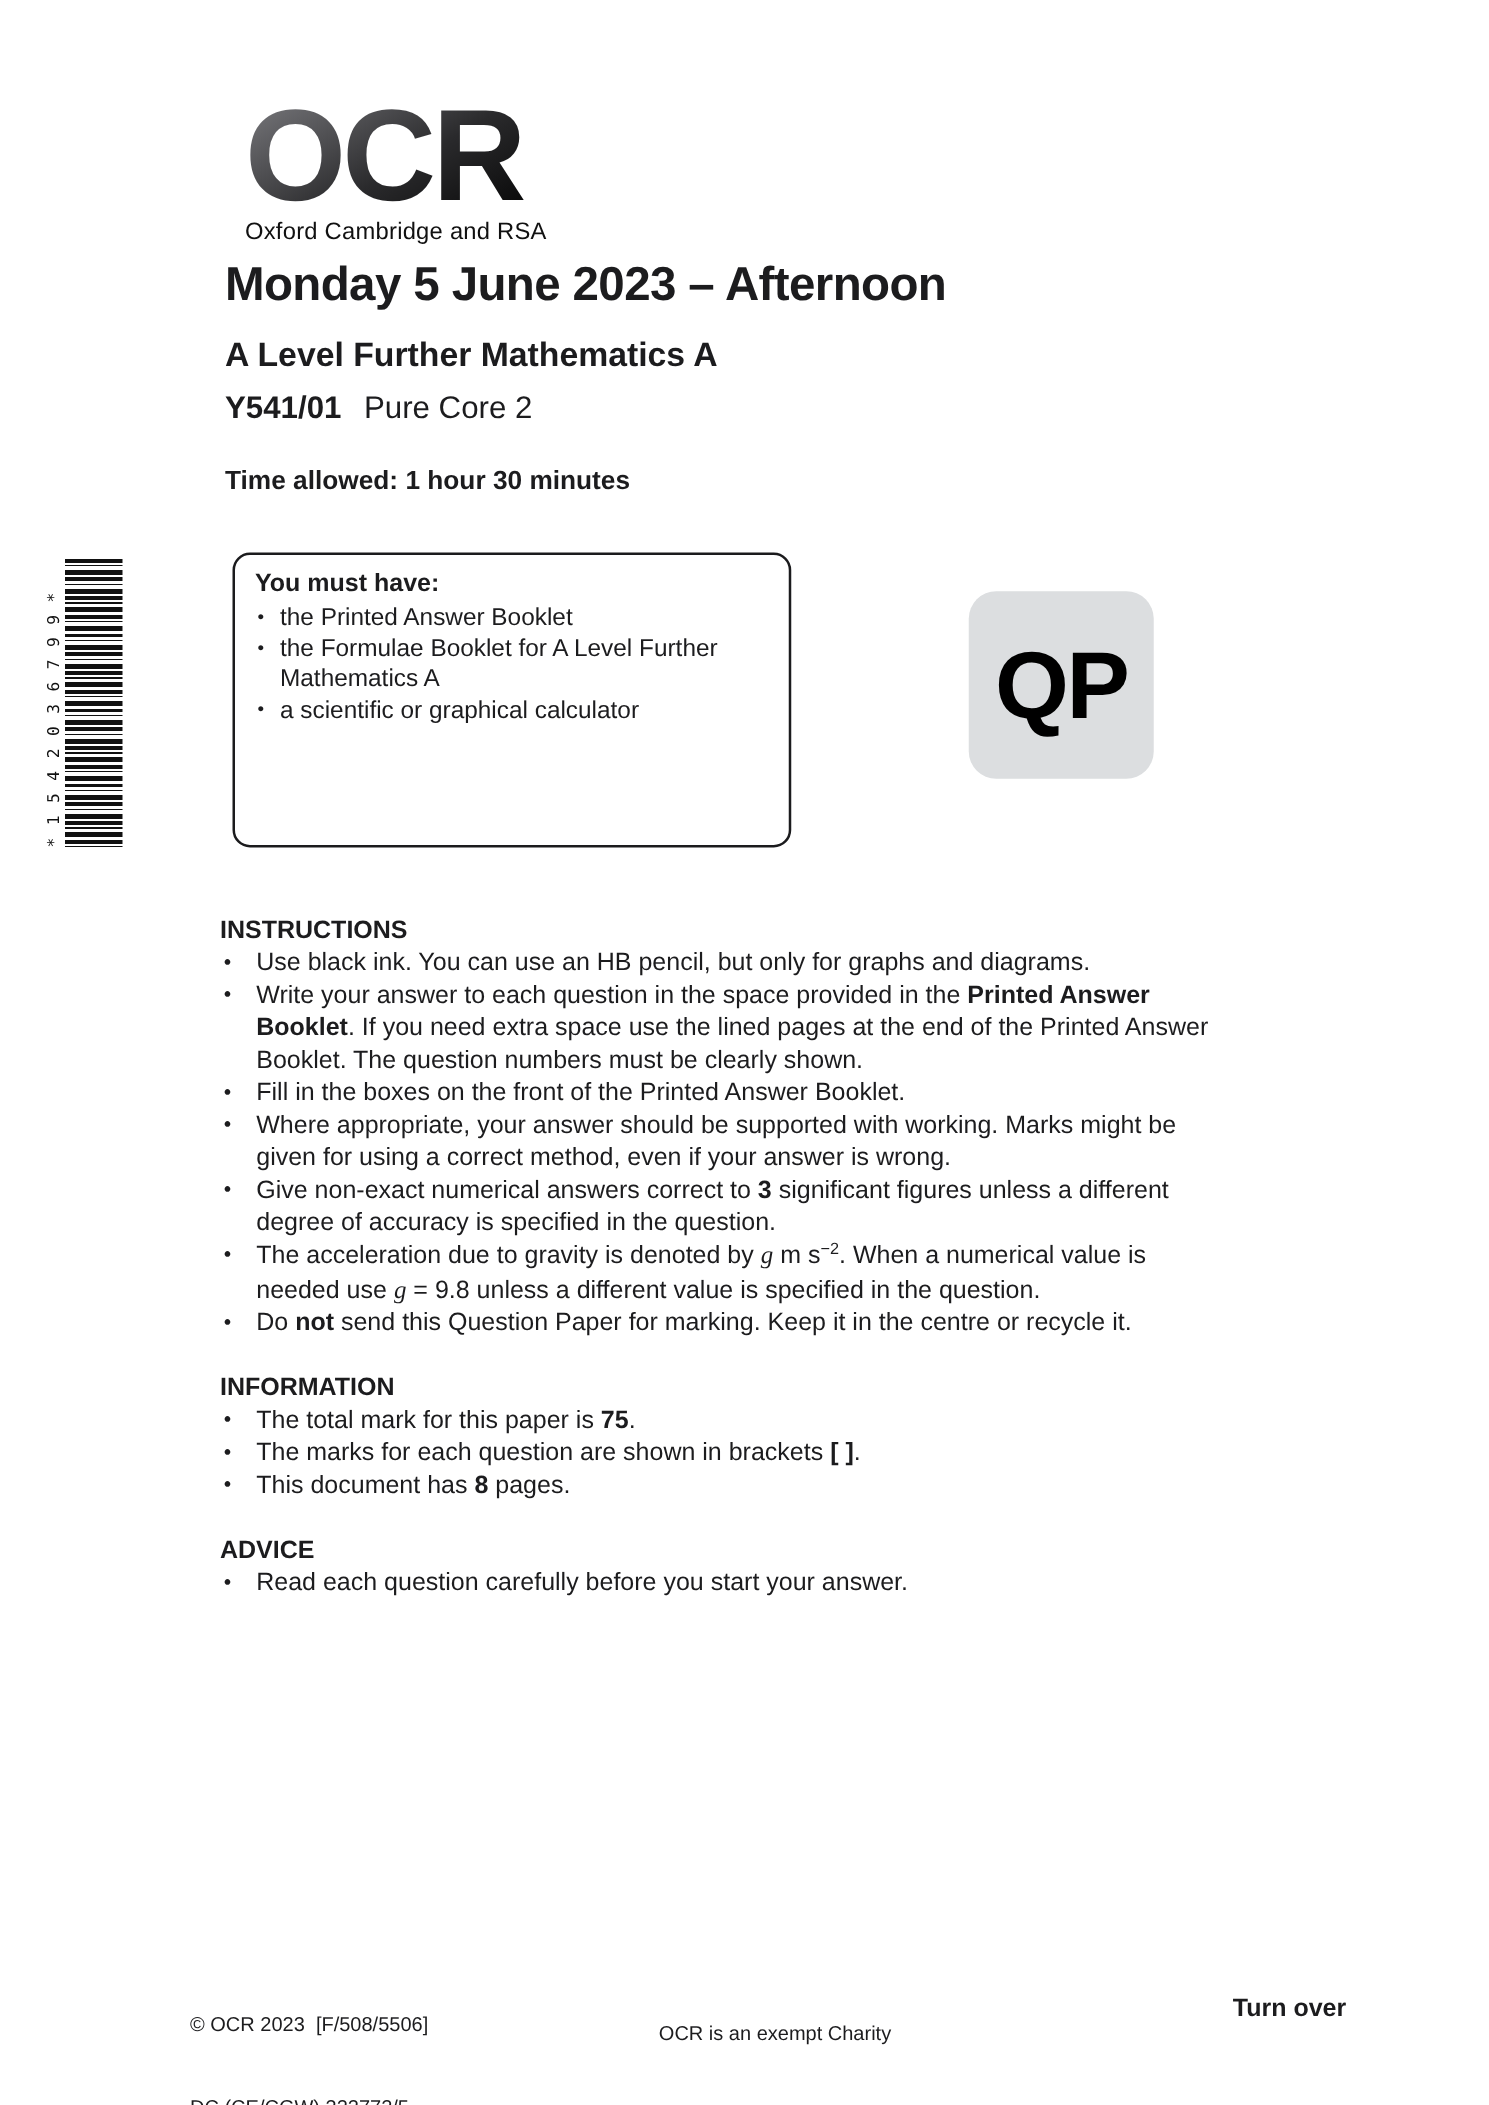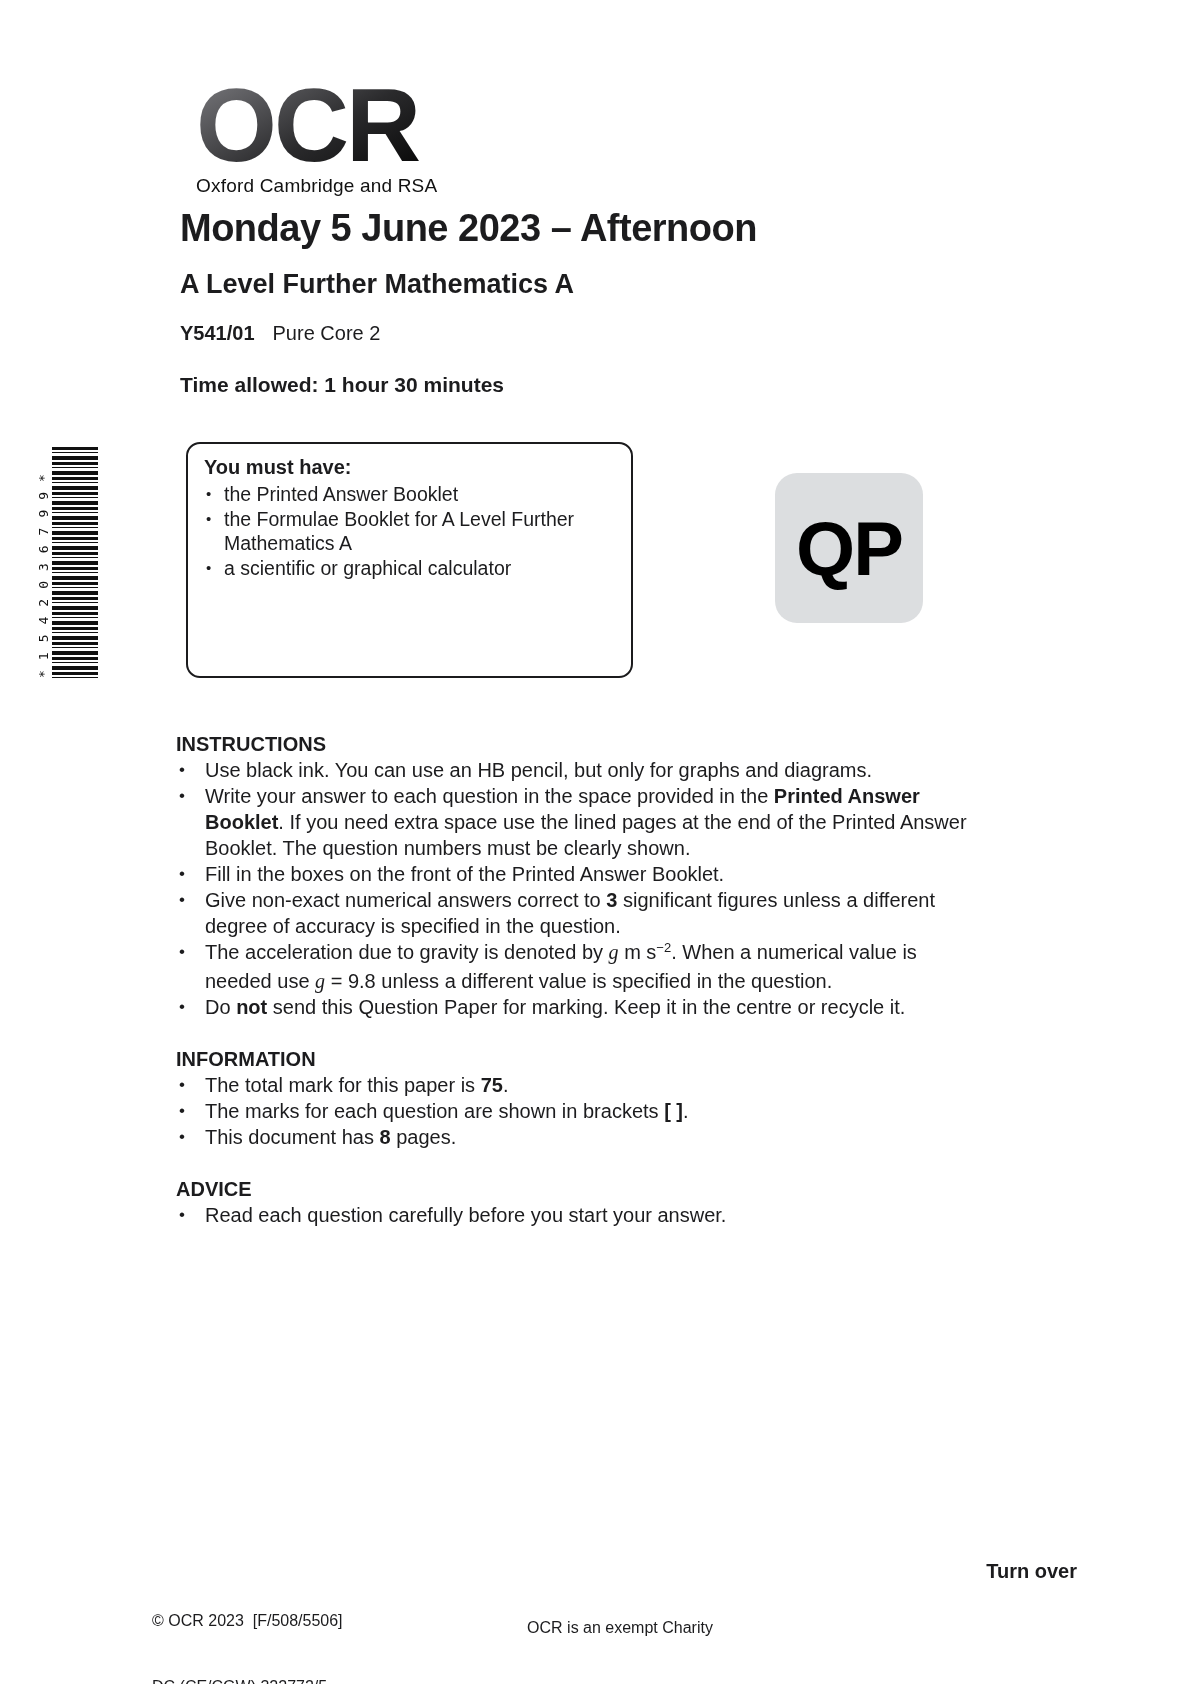--- a/index.html
+++ b/index.html
@@ -15,21 +15,21 @@
     font-size:104px; font-weight:bold; letter-spacing:-3px; line-height:0.8;
     color:transparent;
     background:linear-gradient(150deg,#77777b 0%,#2a2a2c 55%,#050505 100%);
     -webkit-background-clip:text; background-clip:text;
   }
   .logo-tagline { margin-top:8px; font-size:19px; color:#111; letter-spacing:0.2px; }
 
   
   .title { position:absolute; left:180px; top:207px; margin:0; font-size:38px; font-weight:bold; letter-spacing:-0.5px; }
   .subtitle { position:absolute; left:180px; top:269px; margin:0; font-size:27px; font-weight:bold; }
-  .paper-line { position:absolute; left:180px; top:322px; font-size:20px; }
+  .paper-line { position:absolute; left:180px; top:312px; font-size:25px; }
   .paper-code { font-weight:bold; margin-right:18px; }
   .time { position:absolute; left:180px; top:373px; font-size:21px; font-weight:bold; }
 
   
   .barcode-bars {
     position:absolute; left:52px; top:447px; width:46px; height:231px;
     background:repeating-linear-gradient(to bottom,
       #111 0px, #111 3px, #fff 3px, #fff 5px,
       #111 5px, #111 6px, #fff 6px, #fff 9px,
       #111 9px, #111 13px, #fff 13px, #fff 15px);
@@ -68,21 +68,21 @@
   .content li { position:relative; padding-left:29px; }
   .content li::before { content:"•"; position:absolute; left:3px; top:0; font-size:17px; }
 
   .b { font-weight:bold; }
   .i { font-style:italic; font-family:"Liberation Serif","DejaVu Serif",serif; }
   .sup { font-size:13px; position:relative; top:-7px; }
 
   
   .footer-left { position:absolute; left:152px; top:1566px; font-size:16px; line-height:22px; white-space:pre; }
   .footer-center { position:absolute; left:450px; top:1619px; width:340px; text-align:center; font-size:16px; }
-  .footer-right { position:absolute; right:114px; top:1560px; font-size:20px; font-weight:bold; }
+  .footer-right { position:absolute; right:114px; top:1596px; font-size:20px; font-weight:bold; }
 </style>
 </head>
 <body>
 
 <div class="page">
 
   <div class="logo">
     <div class="logo-text">OCR</div>
     <div class="logo-tagline">Oxford Cambridge and RSA</div>
   </div>
@@ -111,20 +111,21 @@
   <div class="qp-badge">QP</div>
 
   <div class="content">
 
     <section>
       <h3>INSTRUCTIONS</h3>
       <ul>
         <li><span>Use black ink. You can use an HB pencil, but only for graphs and diagrams.</span></li>
         <li><span>Write your answer to each question in the space provided in the </span><span class="b">Printed Answer</span><br><span class="b">Booklet</span><span>. If you need extra space use the lined pages at the end of the Printed Answer</span><br><span>Booklet. The question numbers must be clearly shown.</span></li>
         <li><span>Fill in the boxes on the front of the Printed Answer Booklet.</span></li>
+        <li><span>Where appropriate, your answer should be supported with working. Marks might be</span><br><span>given for using a correct method, even if your answer is wrong.</span></li>
         <li><span>Give non-exact numerical answers correct to </span><span class="b">3</span><span> significant figures unless a different</span><br><span>degree of accuracy is specified in the question.</span></li>
         <li><span>The acceleration due to gravity is denoted by </span><span class="i">g</span><span> m s</span><span class="sup">−2</span><span>. When a numerical value is</span><br><span>needed use </span><span class="i">g</span><span> = 9.8 unless a different value is specified in the question.</span></li>
         <li><span>Do </span><span class="b">not</span><span> send this Question Paper for marking. Keep it in the centre or recycle it.</span></li>
       </ul>
     </section>
 
     <section>
       <h3>INFORMATION</h3>
       <ul>
         <li><span>The total mark for this paper is </span><span class="b">75</span><span>.</span></li>

